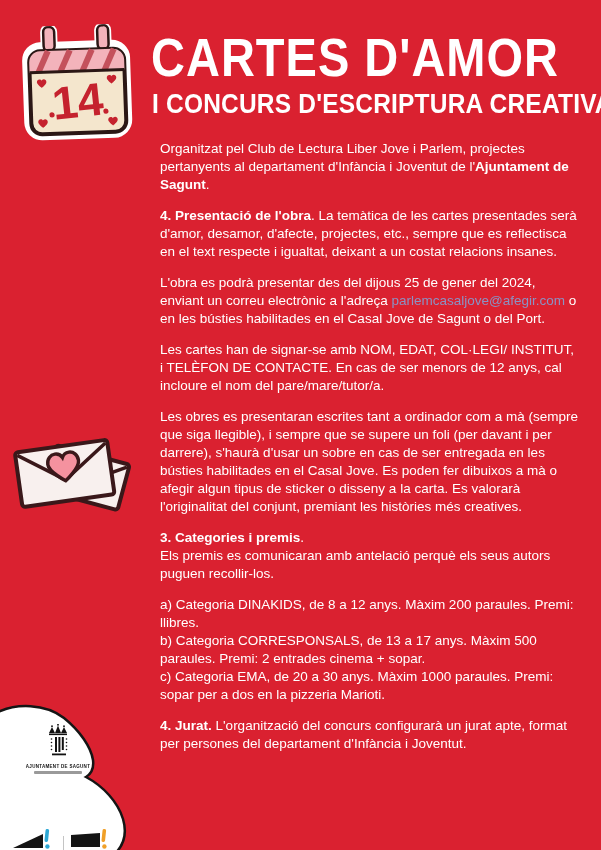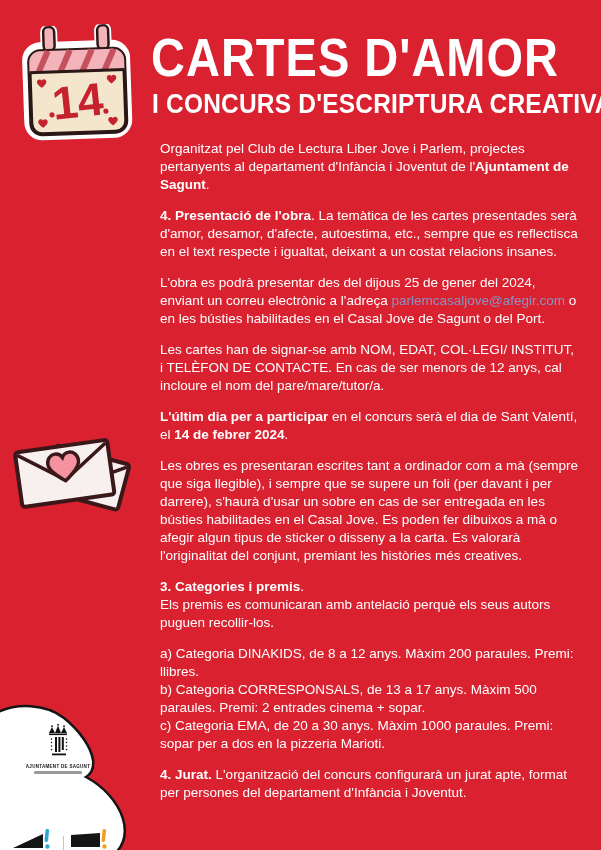--- a/index.html
+++ b/index.html
@@ -99,24 +99,23 @@
       <use href="#hrt" transform="translate(18,93) scale(0.95)"></use>
       <use href="#hrt" transform="translate(88,93) scale(0.95)"></use>
     </g>
   </svg>
 
   <h1 class="title">CARTES D'AMOR</h1>
   <h2 class="subtitle">I CONCURS D'ESCRIPTURA CREATIVA:</h2>
 
   <div class="body-col" id="paras">
       <p class="para"><span>Organitzat pel Club de Lectura Liber Jove i Parlem, projectes pertanyents al departament d'Infància i Joventut de l'</span><span class="b">Ajuntament de Sagunt</span><span>.</span></p>
-      <p class="para"><span class="b">4. Presentació de l'obra</span><span>. La temàtica de les cartes presentades serà d'amor, desamor, d'afecte, autoestima, etc., sempre que es reflectisca en el text respecte i igualtat, deixant a un costat relacions insanes.</span></p>
+      <p class="para"><span class="b">4. Presentació de l'obra</span><span>. La temàtica de les cartes presentades serà d'amor, desamor, d'afecte, projectes, etc., sempre que es reflectisca en el text respecte i igualtat, deixant a un costat relacions insanes.</span></p>
       <p class="para"><span>L'obra es podrà presentar des del dijous 25 de gener del 2024, enviant un correu electrònic a l'adreça </span><span class="email">parlemcasaljove@afegir.com</span><span> o en les bústies habilitades en el Casal Jove de Sagunt o del Port.</span></p>
       <p class="para"><span>Les cartes han de signar-se amb NOM, EDAT, COL·LEGI/ INSTITUT, i TELÈFON DE CONTACTE. En cas de ser menors de 12 anys, cal incloure el nom del pare/mare/tutor/a.</span></p>
-      <p class="para"><span class="b">L'últim dia per a participar</span><span> en el concurs serà el dia de Sant Valentí, el </span><span class="b">14 de febrer 2024</span><span>.</span></p>
       <p class="para"><span>Les obres es presentaran escrites tant a ordinador com a mà (sempre que siga llegible), i sempre que se supere un foli (per davant i per darrere), s'haurà d'usar un sobre en cas de ser entregada en les bústies habilitades en el Casal Jove. Es poden fer dibuixos a mà o afegir algun tipus de sticker o disseny a la carta. Es valorarà l'originalitat del conjunt, premiant les històries més creatives.</span></p>
       <p class="para tight"><span class="b">3. Categories i premis</span><span>.</span></p>
       <p class="para"><span>Els premis es comunicaran amb antelació perquè els seus autors puguen recollir-los.</span></p>
       <p class="para tight"><span>a) Categoria DINAKIDS, de 8 a 12 anys. Màxim 200 paraules. Premi: llibres.</span></p>
       <p class="para tight"><span>b) Categoria CORRESPONSALS, de 13 a 17 anys. Màxim 500 paraules. Premi: 2 entrades cinema + sopar.</span></p>
       <p class="para"><span>c) Categoria EMA, de 20 a 30 anys. Màxim 1000 paraules. Premi: sopar per a dos en la pizzeria Marioti.</span></p>
       <p class="para"><span class="b">4. Jurat.</span><span> L'organització del concurs configurarà un jurat apte, format per persones del departament d'Infància i Joventut.</span></p>
     </div>
 
   <svg class="envelope" width="128" height="100" viewBox="0 0 128 100">

